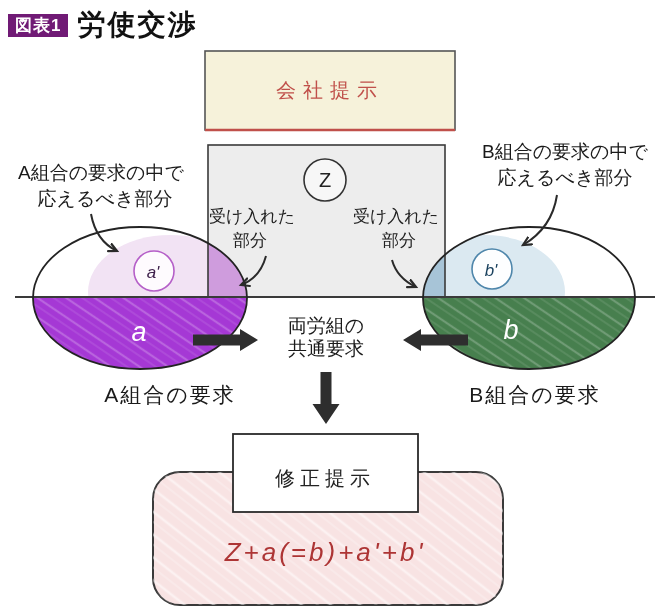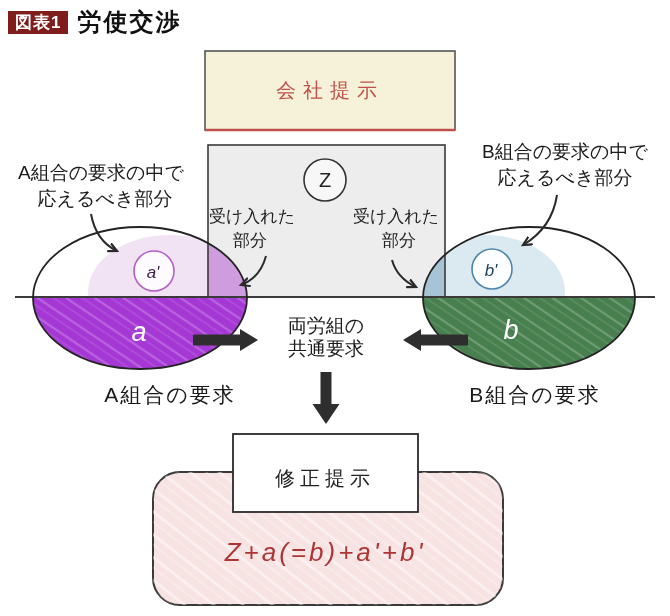--- a/index.html
+++ b/index.html
@@ -2,24 +2,24 @@
 <html><head>
 <meta charset="utf-8">
 <style>
   html,body{margin:0;padding:0;background:#ffffff;}
   .stage{
     position:relative;width:670px;height:616px;background:#ffffff;overflow:hidden;
     font-family:"Liberation Sans", sans-serif;
   }
   .hdr{position:absolute;top:6px;left:8px;display:flex;align-items:center;gap:9px;z-index:2;}
   .hdr .badge{
-    background:#7f1d1d;color:#ffffff;font-weight:bold;font-size:17px;
+    background:#701a75;color:#ffffff;font-weight:bold;font-size:17px;
     padding:3px 7px;line-height:1;letter-spacing:1px;
   }
-  .hdr .title{font-size:24px;font-weight:bold;color:#111111;letter-spacing:2px;}
+  .hdr .title{font-size:28px;font-weight:bold;color:#111111;letter-spacing:2px;}
   svg{position:absolute;left:0;top:0;}
   text{font-family:"Liberation Sans", sans-serif;}
 </style>
 </head>
 <body>
 
 <div class="stage">
 
   <div class="hdr">
     <span class="badge">図表1</span>

